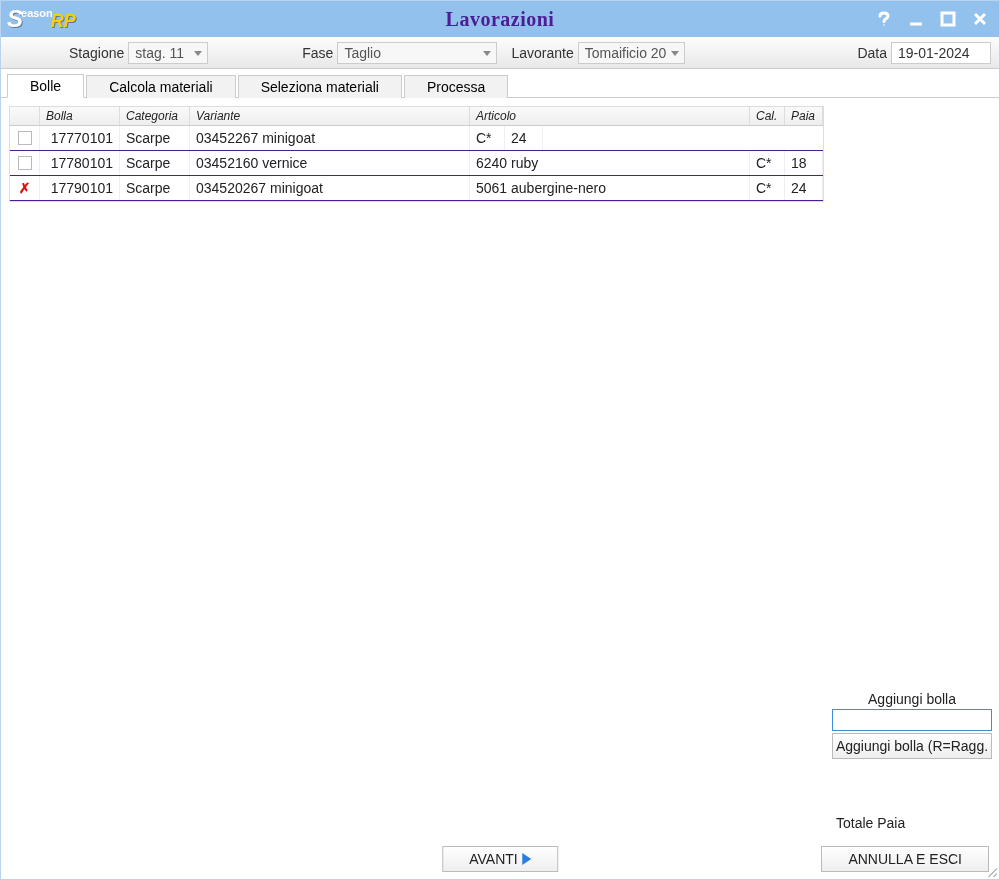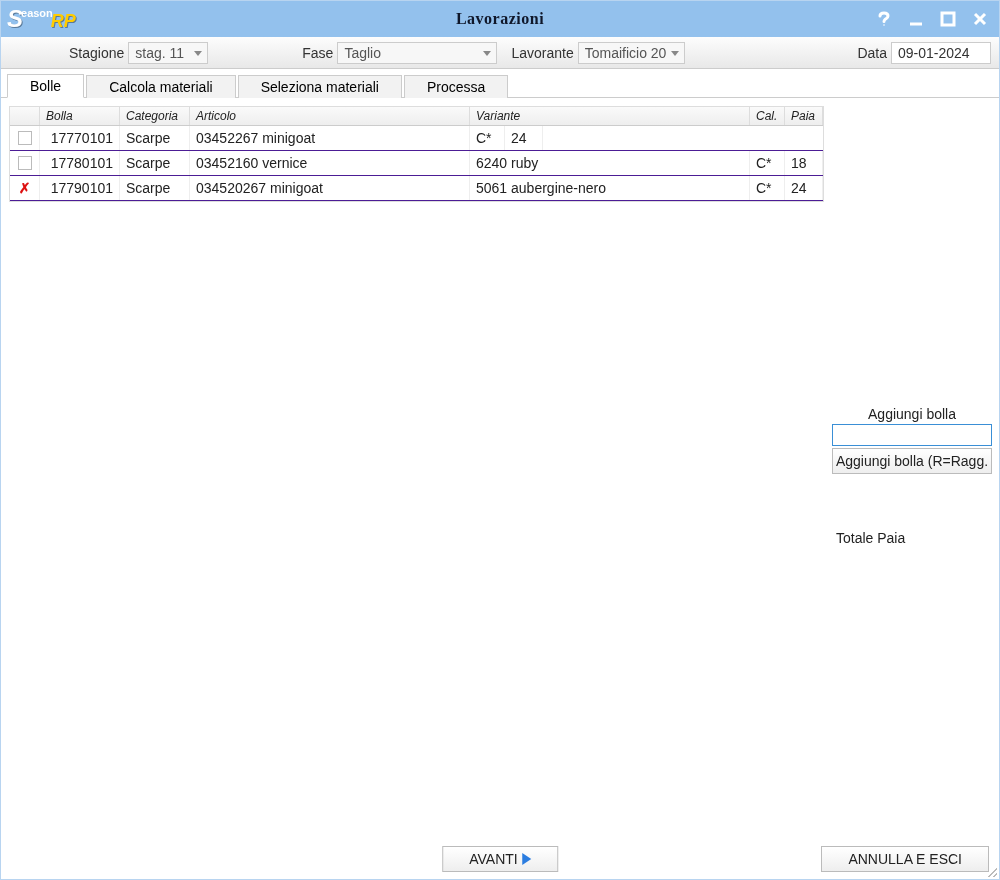--- a/index.html
+++ b/index.html
@@ -33,24 +33,24 @@
     margin-left: 6px;
     font-weight: bold;
   }
   .logo .s { font-size: 24px; color: #fff; font-style: italic; font-weight: bold; text-shadow: 1px 1px 0 #5a7a9a; }
   .logo .sup { font-size: 11px; color: #fff; position: relative; top: -10px; left: -2px; }
   .logo .rp { font-size: 18px; color: #ffcc00; font-style: italic; font-weight: bold; text-shadow: 1px 1px 0 #5a7a9a; margin-left: -4px; }
   .title {
     position: absolute;
     left: 50%;
     transform: translateX(-50%);
-    font-size: 16px;
+    font-size: 20px;
     font-weight: bold;
     font-family: "Comic Sans MS", cursive;
-    color: #0f172a;
+    color: #4c1d95;
     letter-spacing: 0.5px;
   }
   .win-controls {
     position: absolute;
     right: 6px;
     display: flex;
     gap: 6px;
   }
   .win-btn {
     width: 26px;
@@ -187,20 +187,21 @@
   .icon-x {
     color: #d11;
     font-weight: bold;
     font-size: 14px;
   }
   .side-panel {
     width: 168px;
     padding: 8px 8px 8px 0;
     display: flex;
     flex-direction: column;
+    justify-content: flex-end;
   }
   .side-group {
     margin-top: 300px;
   }
   .side-label {
     text-align: center;
     font-size: 14px;
     color: #222;
     margin-bottom: 2px;
   }
@@ -319,41 +320,41 @@
     </div>
     <div class="toolbar-group" style="margin-left:10px">
       <span class="lbl">Lavorante</span>
       <span class="combo" style="min-width:100px">
           <span>Tomaificio 20</span>
         </span>
     </div>
     <div class="toolbar-group" style="margin-left:auto">
       <span class="lbl">Data</span>
       <span class="date-box">
-          <span>09-01-2024</span>
+          <span>19-01-2024</span>
         </span>
     </div>
   </div>
 
   <div class="tabs-row">
     <div class="tab active"><span>Bolle</span></div>
     <div class="tab"><span>Calcola materiali</span></div>
     <div class="tab"><span>Seleziona materiali</span></div>
     <div class="tab"><span>Processa</span></div>
   </div>
 
   <div class="content">
     <div class="grid-area">
       <div class="grid">
         <div class="grid-header">
           <div class="cell col-chk"></div>
           <div class="cell col-bolla" style="text-align:left;justify-content:flex-start">Bolla</div>
           <div class="cell col-cat">Categoria</div>
+          <div class="cell col-var">Variante</div>
           <div class="cell col-art">Articolo</div>
-          <div class="cell col-var">Variante</div>
           <div class="cell col-cal">Cal.</div>
           <div class="cell col-paia">Paia</div>
         </div>
         <div class="grid-body" id="grid-body">
             <div class="grid-row">
               <div class="cell col-chk">
                 <div class="chkbox"></div>
               </div>
               <div class="cell col-bolla">17770101</div>
               <div class="cell col-cat">Scarpe</div>

